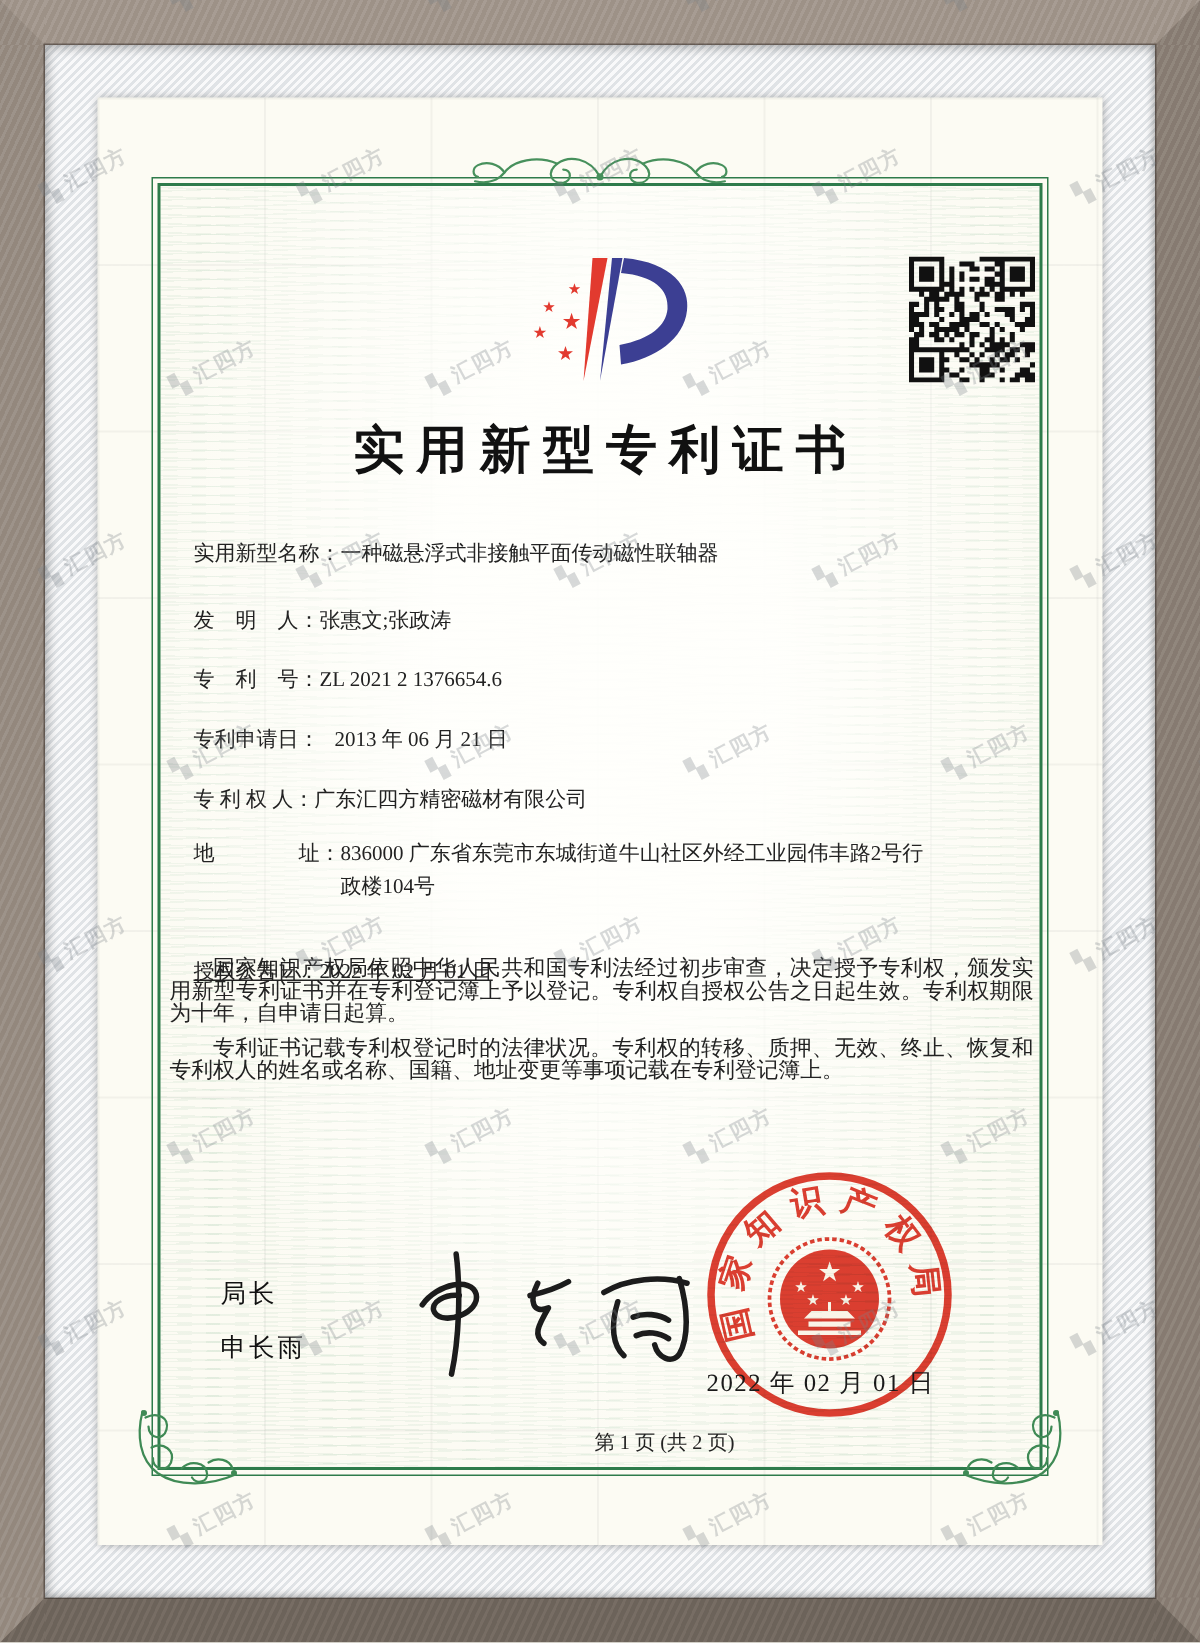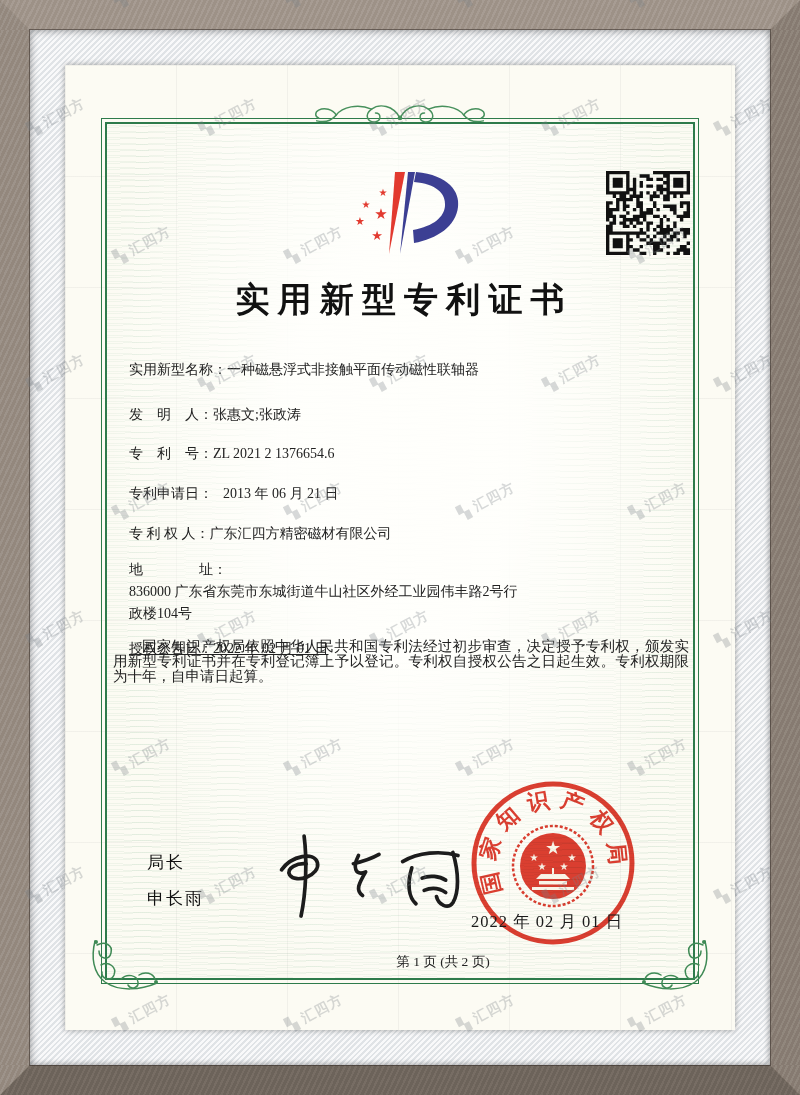--- a/index.html
+++ b/index.html
@@ -43,21 +43,21 @@
   .abs{position:absolute;}
   .cert-no{left:64px;top:103px;font-size:16.5px;color:#222;letter-spacing:2px;}
   .logo{left:268px;top:96px;width:135px;height:102px;}
   .qr{left:541px;top:106px;width:84px;height:84px;}
   .title{left:0;top:212px;width:670px;text-align:center;font-size:34px;font-weight:bold;
          color:#111;letter-spacing:.24em;text-indent:.24em;}
 
   .frow{left:64px;width:560px;display:flex;font-size:14px;color:#222;line-height:22px;}
   .flabel{flex:0 0 auto;white-space:pre;}
   .fvalue{flex:0 1 auto;max-width:420px;}
-  .r1{top:294px;} .r2{top:339px;} .r3{top:378px;} .r4{top:418px;gap:10px;} .r5{top:458px;} .r6{top:494px;flex-direction:column;}
+  .r1{top:294px;} .r2{top:339px;} .r3{top:378px;} .r4{top:418px;gap:10px;} .r5{top:458px;} .r6{top:494px;}
   .rgrant{top:573px;text-decoration:underline;}
   .grant2{position:absolute;left:341px;top:0;white-space:nowrap;}
 
   .paras{left:48px;top:574px;width:576px;font-size:14.5px;line-height:15px;color:#222;
          text-align:justify;}
   .paras p{margin:0 0 8px 0;text-indent:2em;}
 
   .director-title{left:82px;top:786px;font-size:17px;color:#111;
         font-family:"Liberation Sans",sans-serif;letter-spacing:2px;}
   .director-name{left:82px;top:822px;font-size:17px;color:#111;
@@ -171,20 +171,21 @@
       <span class="fvalue" style="max-width:400px">836000 广东省东莞市东城街道牛山社区外经工业园伟丰路2号行政楼104号</span>
     </div>
 
     <div class="abs frow rgrant" style="position:absolute">
       <span class="flabel">授权公告日：</span>
       <span class="fvalue">2022 年 02 月 01 日</span>
     </div>
 
     <div class="abs paras">
       <p>国家知识产权局依照中华人民共和国专利法经过初步审查，决定授予专利权，颁发实用新型专利证书并在专利登记簿上予以登记。专利权自授权公告之日起生效。专利权期限为十年，自申请日起算。</p>
+      <p>专利证书记载专利权登记时的法律状况。专利权的转移、质押、无效、终止、恢复和专利权人的姓名或名称、国籍、地址变更等事项记载在专利登记簿上。</p>
     </div>
 
     <div class="abs director-title">局长</div>
     <div class="abs director-name">申长雨</div>
 
     <svg class="abs signature" viewBox="0 0 230 90">
       <g stroke="#1c1c1c" fill="none" stroke-width="3.6" stroke-linecap="round" stroke-linejoin="round">
         <path d="M20,40 C30,26 52,22 55,33 C58,45 34,54 28,45 C24,38 36,33 44,34"></path>
         <path d="M42,7 C45,30 44,62 39,85"></path>
         <path d="M95,26 C89,38 92,46 102,42 C95,54 92,60 99,65"></path>

